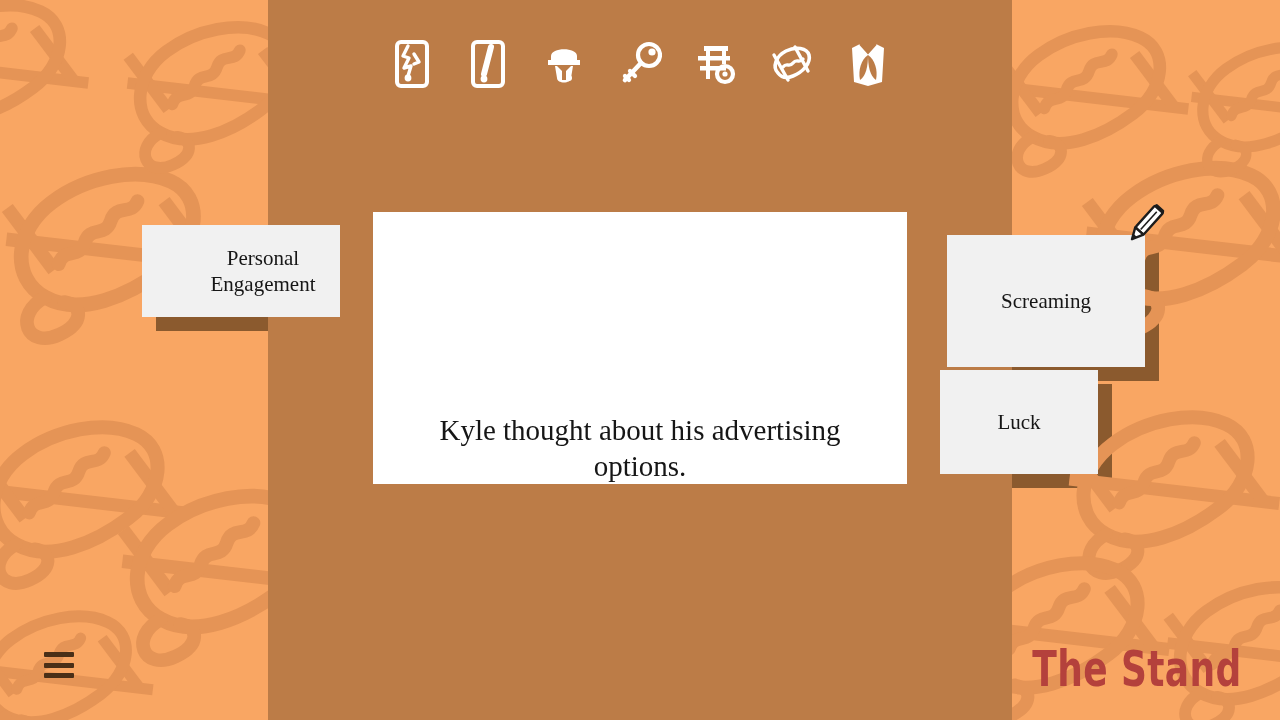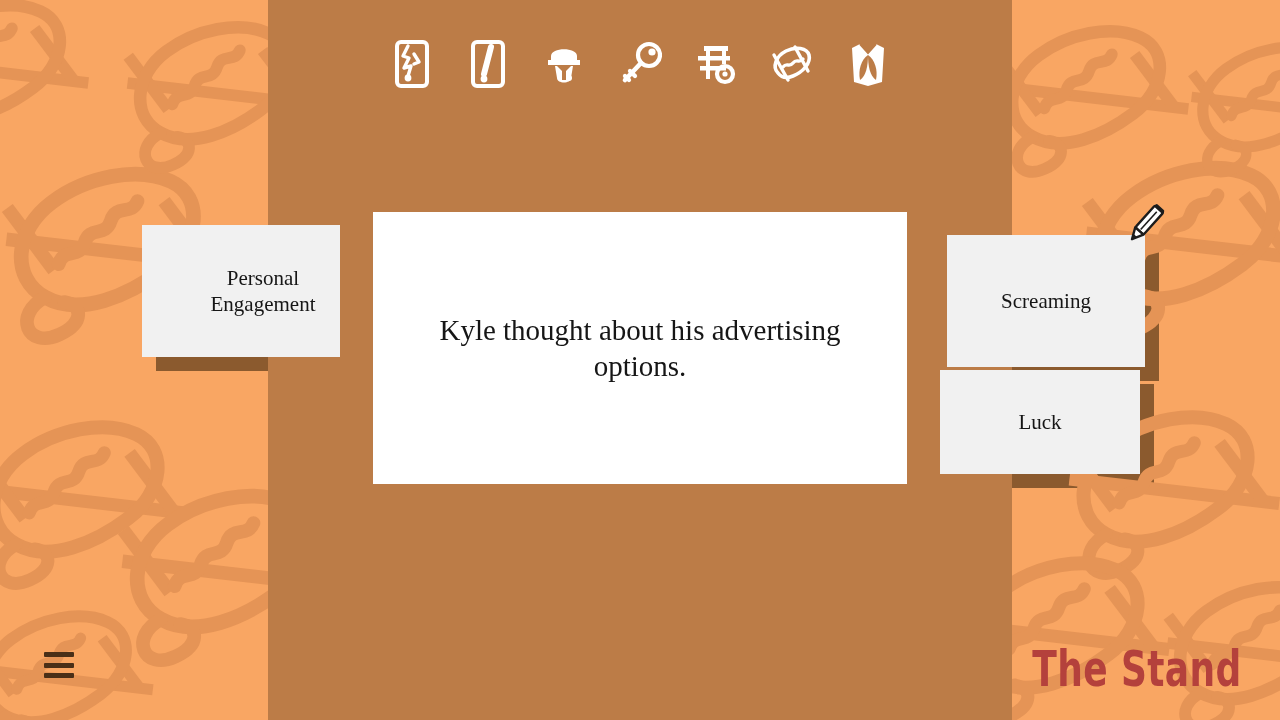--- a/index.html
+++ b/index.html
@@ -79,44 +79,45 @@
   }
 
   #card-main {
     left: 373px;
     top: 212px;
     width: 534px;
     height: 272px;
     font-size: 29px;
     background: #FFFFFF;
     padding: 0 46px;
+    align-items: flex-end;
   }
   #card-main .card-text { max-width: 470px; }
 
   #card-left {
     left: 142px;
     top: 225px;
     width: 198px;
-    height: 132px;
+    height: 92px;
     font-size: 21px;
     padding-left: 44px;
   }
 
   #card-right-1 {
     left: 947px;
     top: 235px;
     width: 198px;
     height: 132px;
     font-size: 21px;
   }
 
   #card-right-2 {
     left: 940px;
     top: 370px;
-    width: 200px;
+    width: 158px;
     height: 104px;
     font-size: 21px;
   }
 
   
   #edit-pencil {
     position: absolute;
     left: 1119px;
     top: 198px;
     width: 52px;

